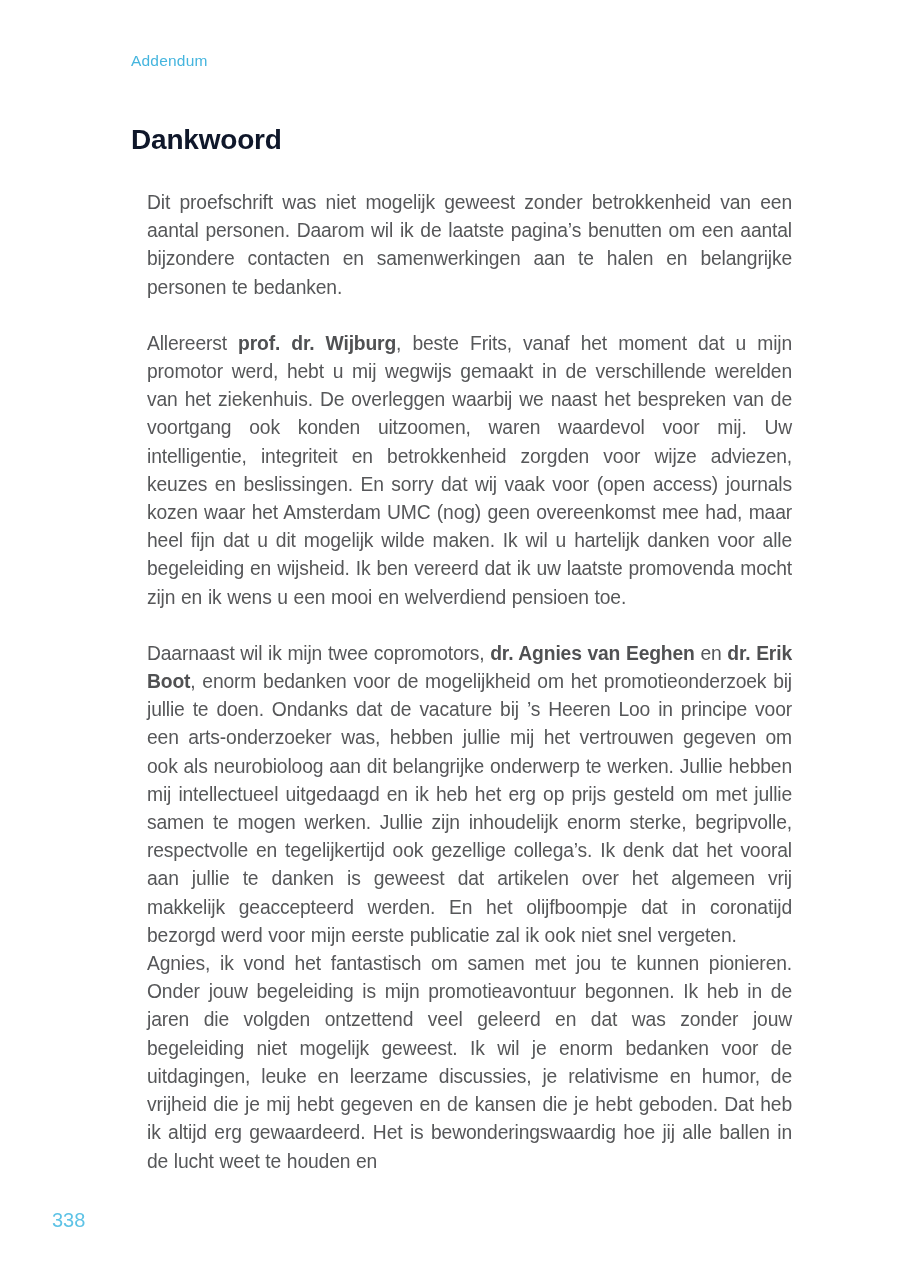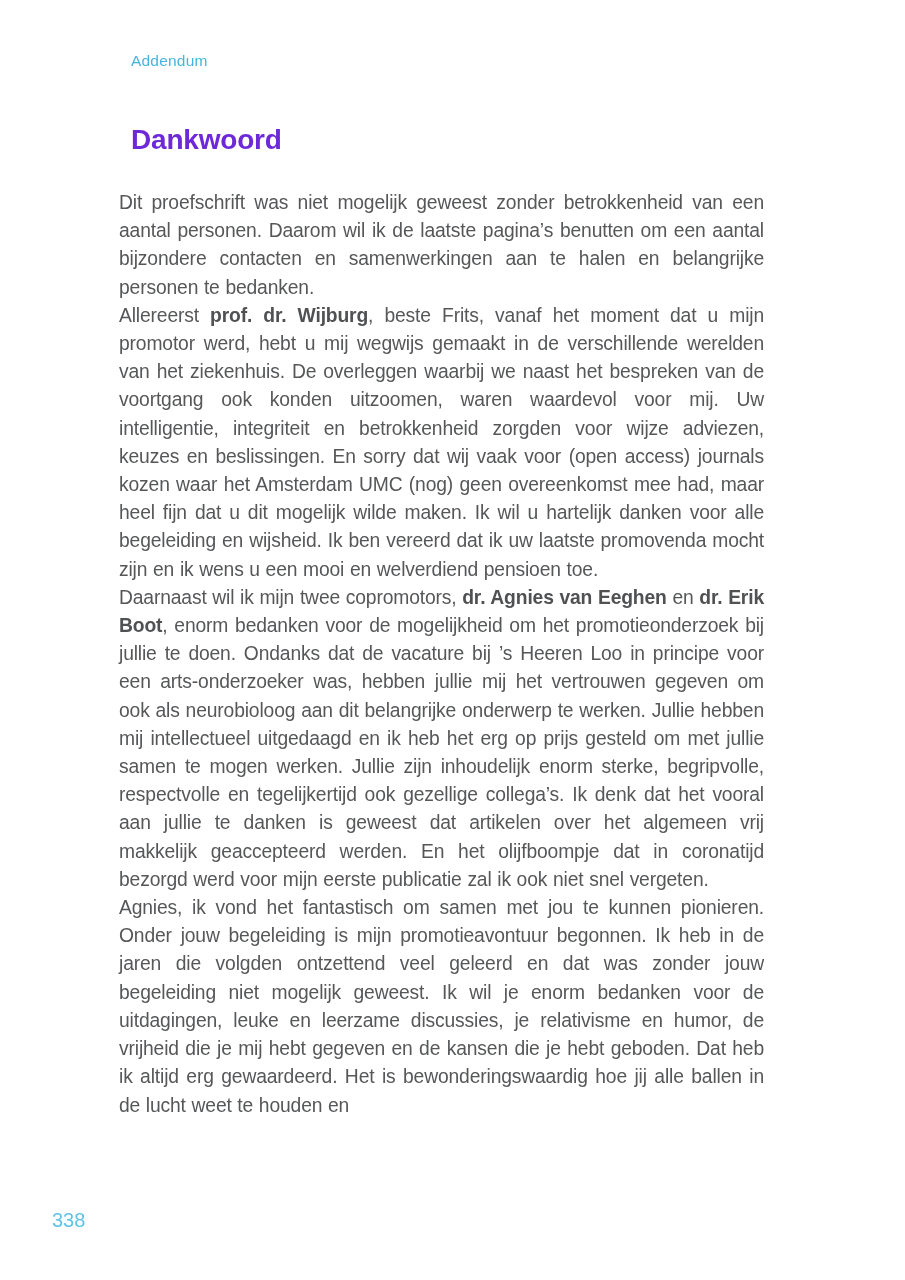--- a/index.html
+++ b/index.html
@@ -26,39 +26,40 @@
     letter-spacing: 0.2px;
   }
   .title {
     position: absolute;
     left: 131px;
     top: 123px;
     margin: 0;
     font-size: 28px;
     line-height: 34px;
     font-weight: 700;
-    color: #6d28d9;
+    color: #0f172a;
     letter-spacing: -0.2px;
   }
   .body-text {
     position: absolute;
-    left: 119px;
+    left: 147px;
     top: 189px;
     width: 645px;
     font-size: 19.3px;
     line-height: 28.2px;
     color: #565759;
     text-align: justify;
     letter-spacing: -0.15px;
     word-spacing: 0.5px;
   }
   .body-text p {
     margin: 0;
   }
   .body-text p.gap {
+    margin-top: 28px;
   }
   .b {
     font-weight: 700;
     color: #505153;
   }
   .page-number {
     position: absolute;
     left: 52px;
     top: 1209px;
     font-size: 20px;

